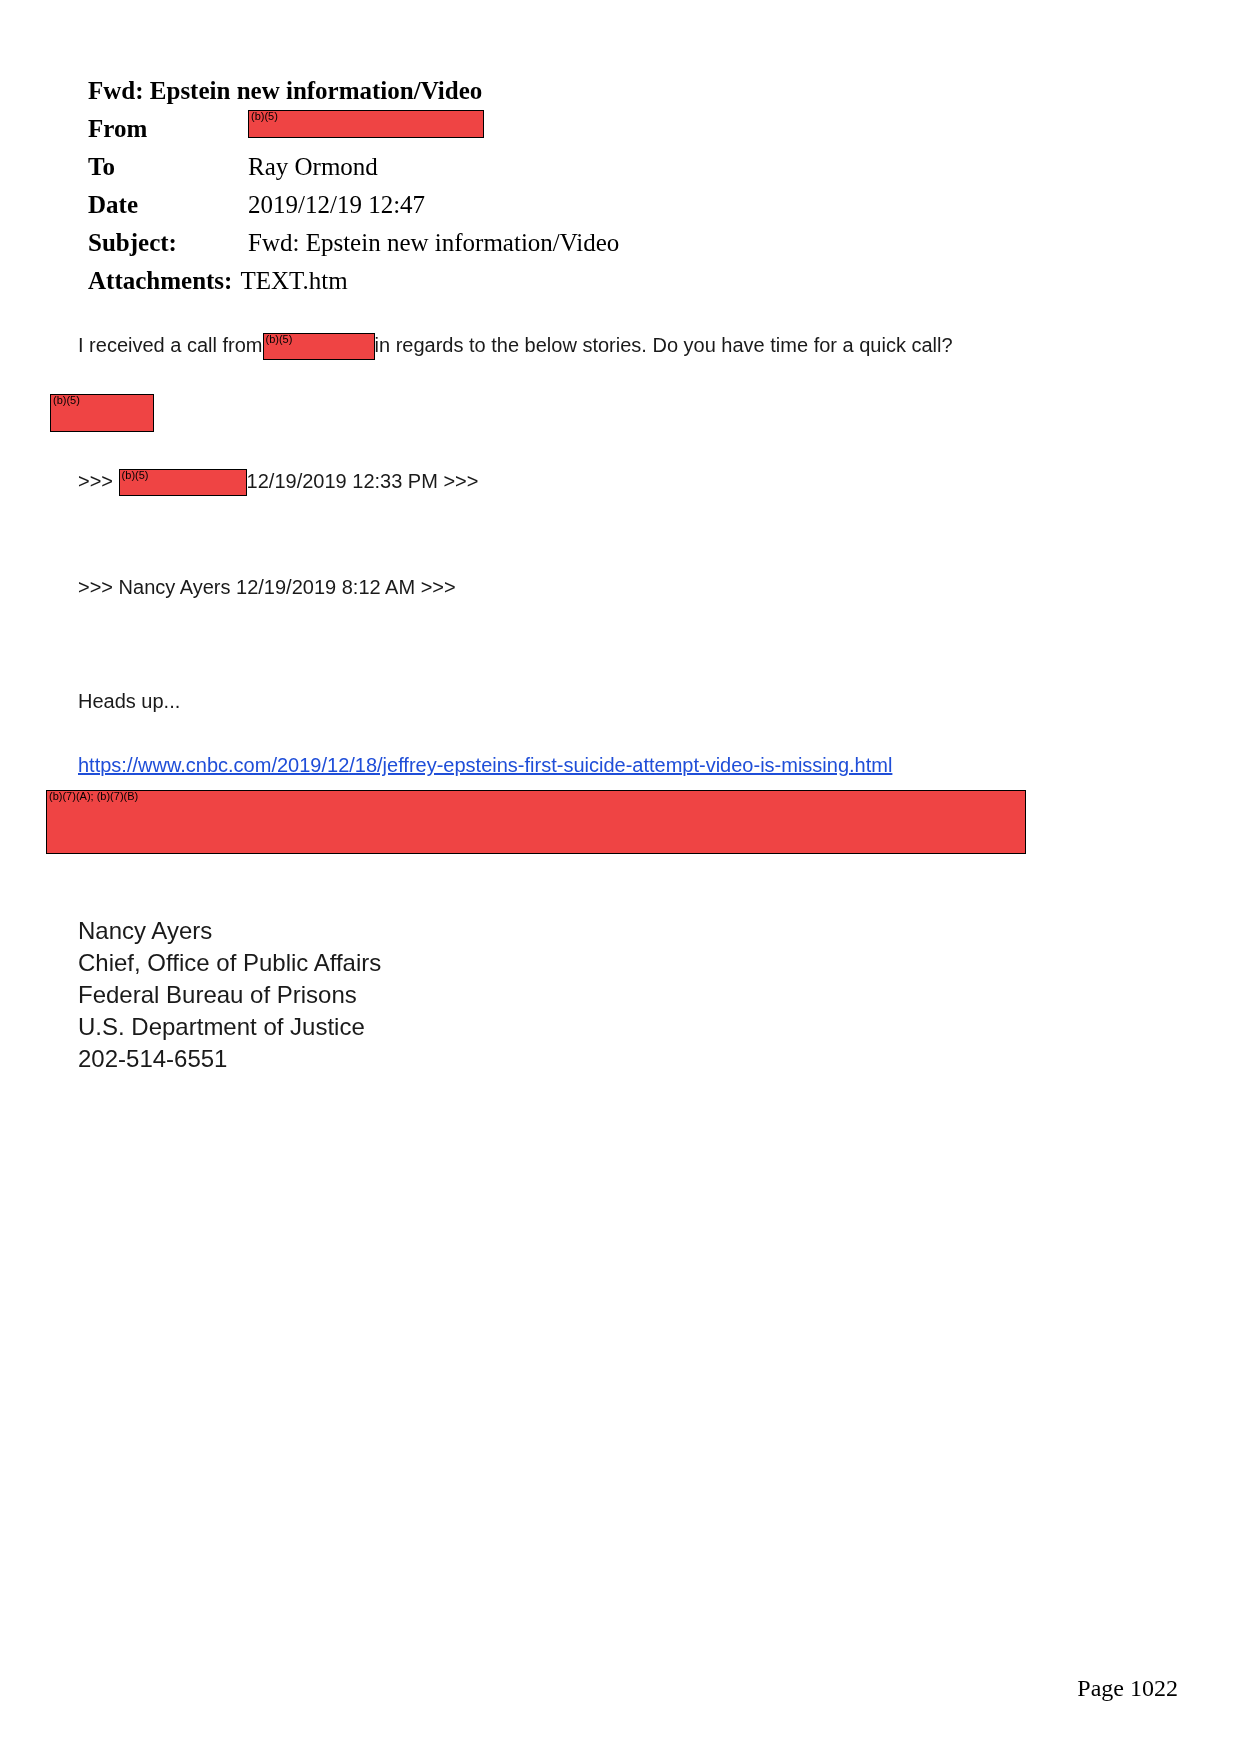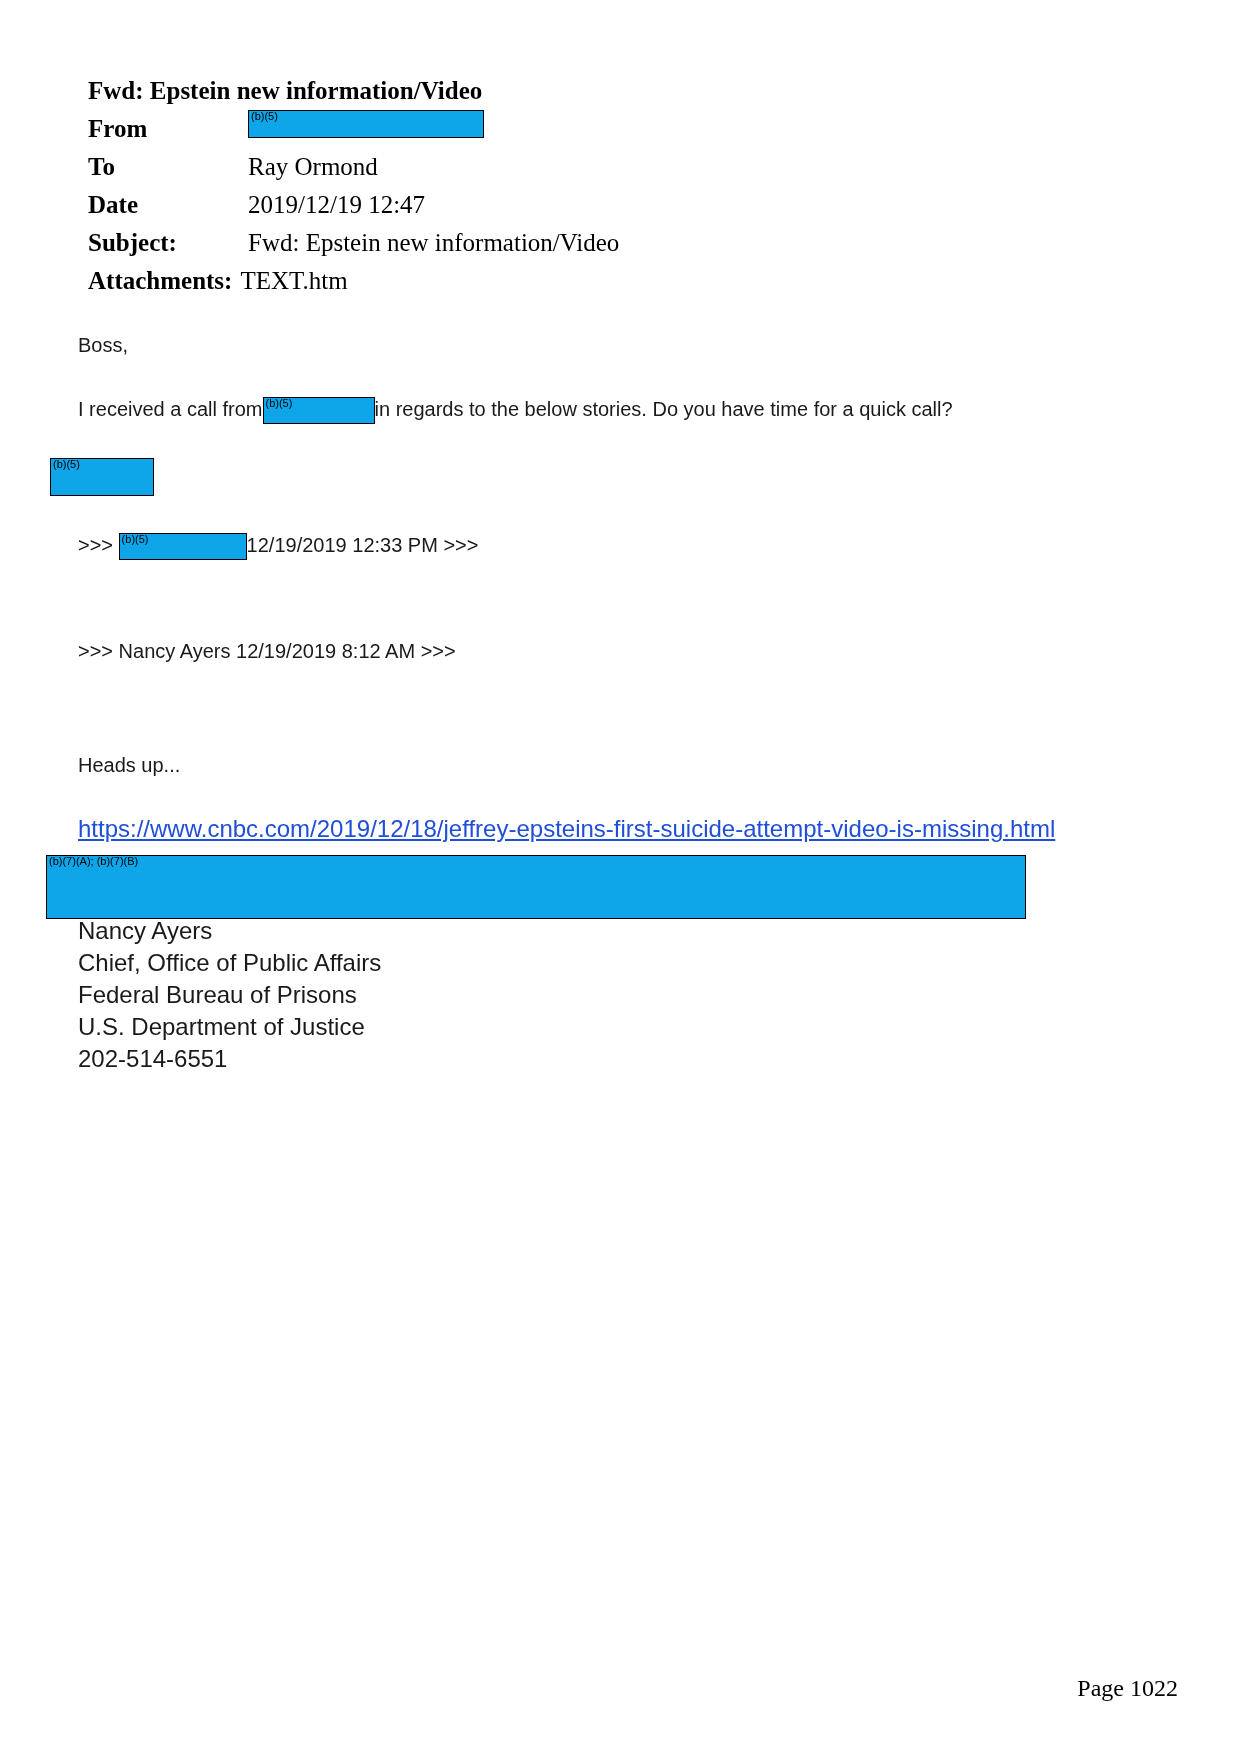--- a/index.html
+++ b/index.html
@@ -55,21 +55,21 @@
     padding-right: 8px;
   }
   .hdr-value {
     font-weight: normal;
     white-space: nowrap;
   }
 
   
   .redact {
     display: inline-block;
-    background: #0ea5e9;
+    background: #ef4444;
     border: 1px solid #000000;
     position: relative;
     vertical-align: middle;
     box-sizing: border-box;
     text-align: center;
   }
   .redact .rtag {
     position: absolute;
     left: 2px;
     top: -1px;
@@ -104,21 +104,21 @@
     font-size: 24px;
     line-height: 32px;
     color: #1a1a1a;
   }
   .sig div { white-space: nowrap; }
 
   .link {
     color: #1f4ed8;
     text-decoration: underline;
     font-family: "Liberation Sans", sans-serif;
-    font-size: 24px;
+    font-size: 20px;
   }
 
   .pagenum {
     position: absolute;
     right: 62px;
     bottom: 52px;
     font-family: Liberation Serif, serif;
     font-size: 24px;
     color: #000000;
   }
@@ -162,21 +162,20 @@
     </div>
 
     <div class="hdr-row">
       <span class="hdr-label wide">Attachments:</span>
       <span class="hdr-value">TEXT.htm</span>
     </div>
   </div>
 
   <div class="body">
 
-    <p class="p">Boss,</p>
 
     <p class="p">
       <span>I received a call from</span><span class="redact" id="r-call">
         <span class="rtag">(b)(5)</span>
       </span><span>in regards to the below stories.  Do you have time for a quick call?</span>
     </p>
 
     <p class="p" style="margin-left:-28px;">
       <span class="redact" id="r-standalone">
         <span class="rtag">(b)(5)</span>

